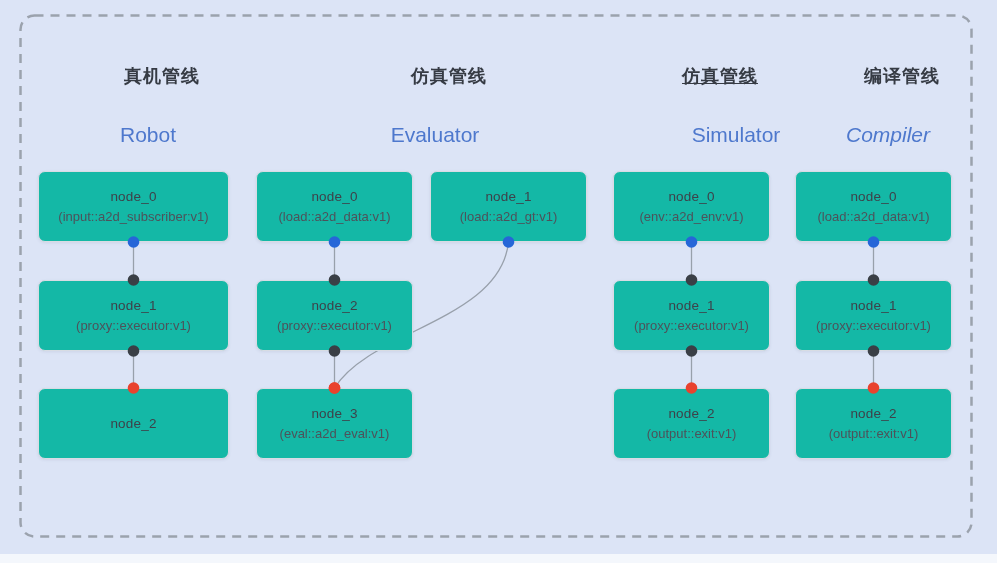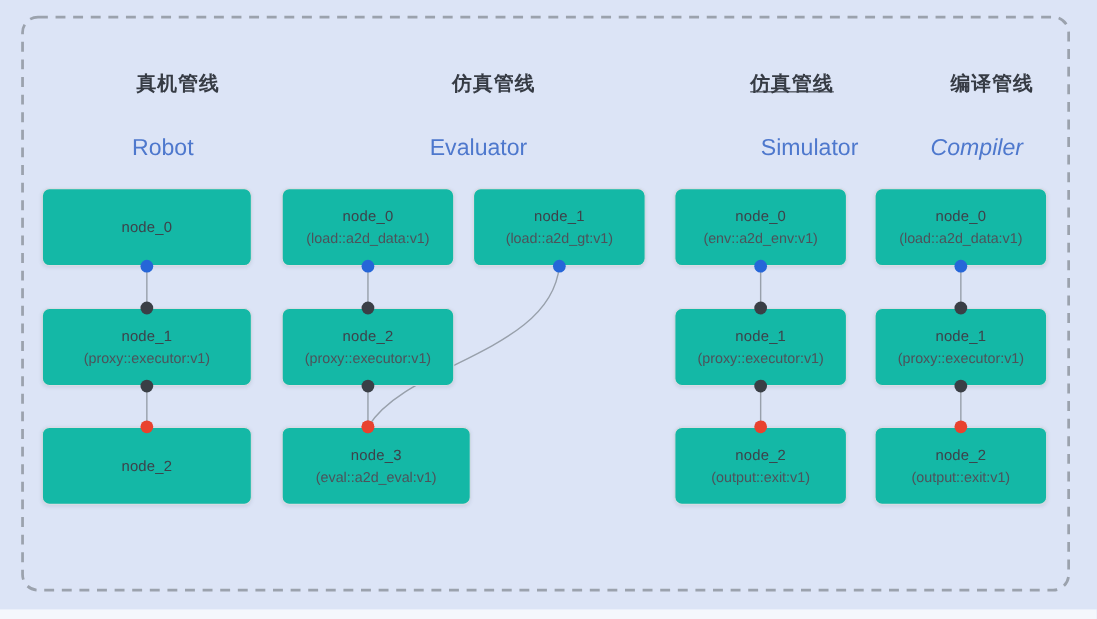--- a/index.html
+++ b/index.html
@@ -54,41 +54,42 @@
       <path d="M 334.5 351 L 334.5 388" fill="none" stroke="#98a0ab" stroke-width="1.3"></path>
       <path d="M 508.5 242 C 500.5 320, 370.5 330, 334.5 388" fill="none" stroke="#98a0ab" stroke-width="1.3"></path>
       <path d="M 691.5 242 L 691.5 280" fill="none" stroke="#98a0ab" stroke-width="1.3"></path>
       <path d="M 691.5 351 L 691.5 388" fill="none" stroke="#98a0ab" stroke-width="1.3"></path>
       <path d="M 873.5 242 L 873.5 280" fill="none" stroke="#98a0ab" stroke-width="1.3"></path>
       <path d="M 873.5 351 L 873.5 388" fill="none" stroke="#98a0ab" stroke-width="1.3"></path>
     </svg>
   <div id="node-layer">
       <div class="node" style="left: 38px; top: 171px; width: 191px; height: 71px;">
         <div class="nl">node_0</div>
+        <div class="nt">(input::a2d_subscriber:v1)</div>
       </div>
       <div class="node" style="left: 38px; top: 280px; width: 191px; height: 71px;">
         <div class="nl">node_1</div>
         <div class="nt">(proxy::executor:v1)</div>
       </div>
       <div class="node" style="left: 38px; top: 388px; width: 191px; height: 71px;">
         <div class="nl">node_2</div>
       </div>
       <div class="node" style="left: 256px; top: 171px; width: 157px; height: 71px;">
         <div class="nl">node_0</div>
         <div class="nt">(load::a2d_data:v1)</div>
       </div>
       <div class="node" style="left: 430px; top: 171px; width: 157px; height: 71px;">
         <div class="nl">node_1</div>
         <div class="nt">(load::a2d_gt:v1)</div>
       </div>
       <div class="node" style="left: 256px; top: 280px; width: 157px; height: 71px;">
         <div class="nl">node_2</div>
         <div class="nt">(proxy::executor:v1)</div>
       </div>
-      <div class="node" style="left: 256px; top: 388px; width: 172px; height: 71px; align-items: center;">
+      <div class="node" style="left: 256px; top: 388px; width: 157px; height: 71px; align-items: center;">
         <div class="nl">node_3</div>
         <div class="nt">(eval::a2d_eval:v1)</div>
       </div>
       <div class="node" style="left: 613px; top: 171px; width: 157px; height: 71px;">
         <div class="nl">node_0</div>
         <div class="nt">(env::a2d_env:v1)</div>
       </div>
       <div class="node" style="left: 613px; top: 280px; width: 157px; height: 71px;">
         <div class="nl">node_1</div>
         <div class="nt">(proxy::executor:v1)</div>

